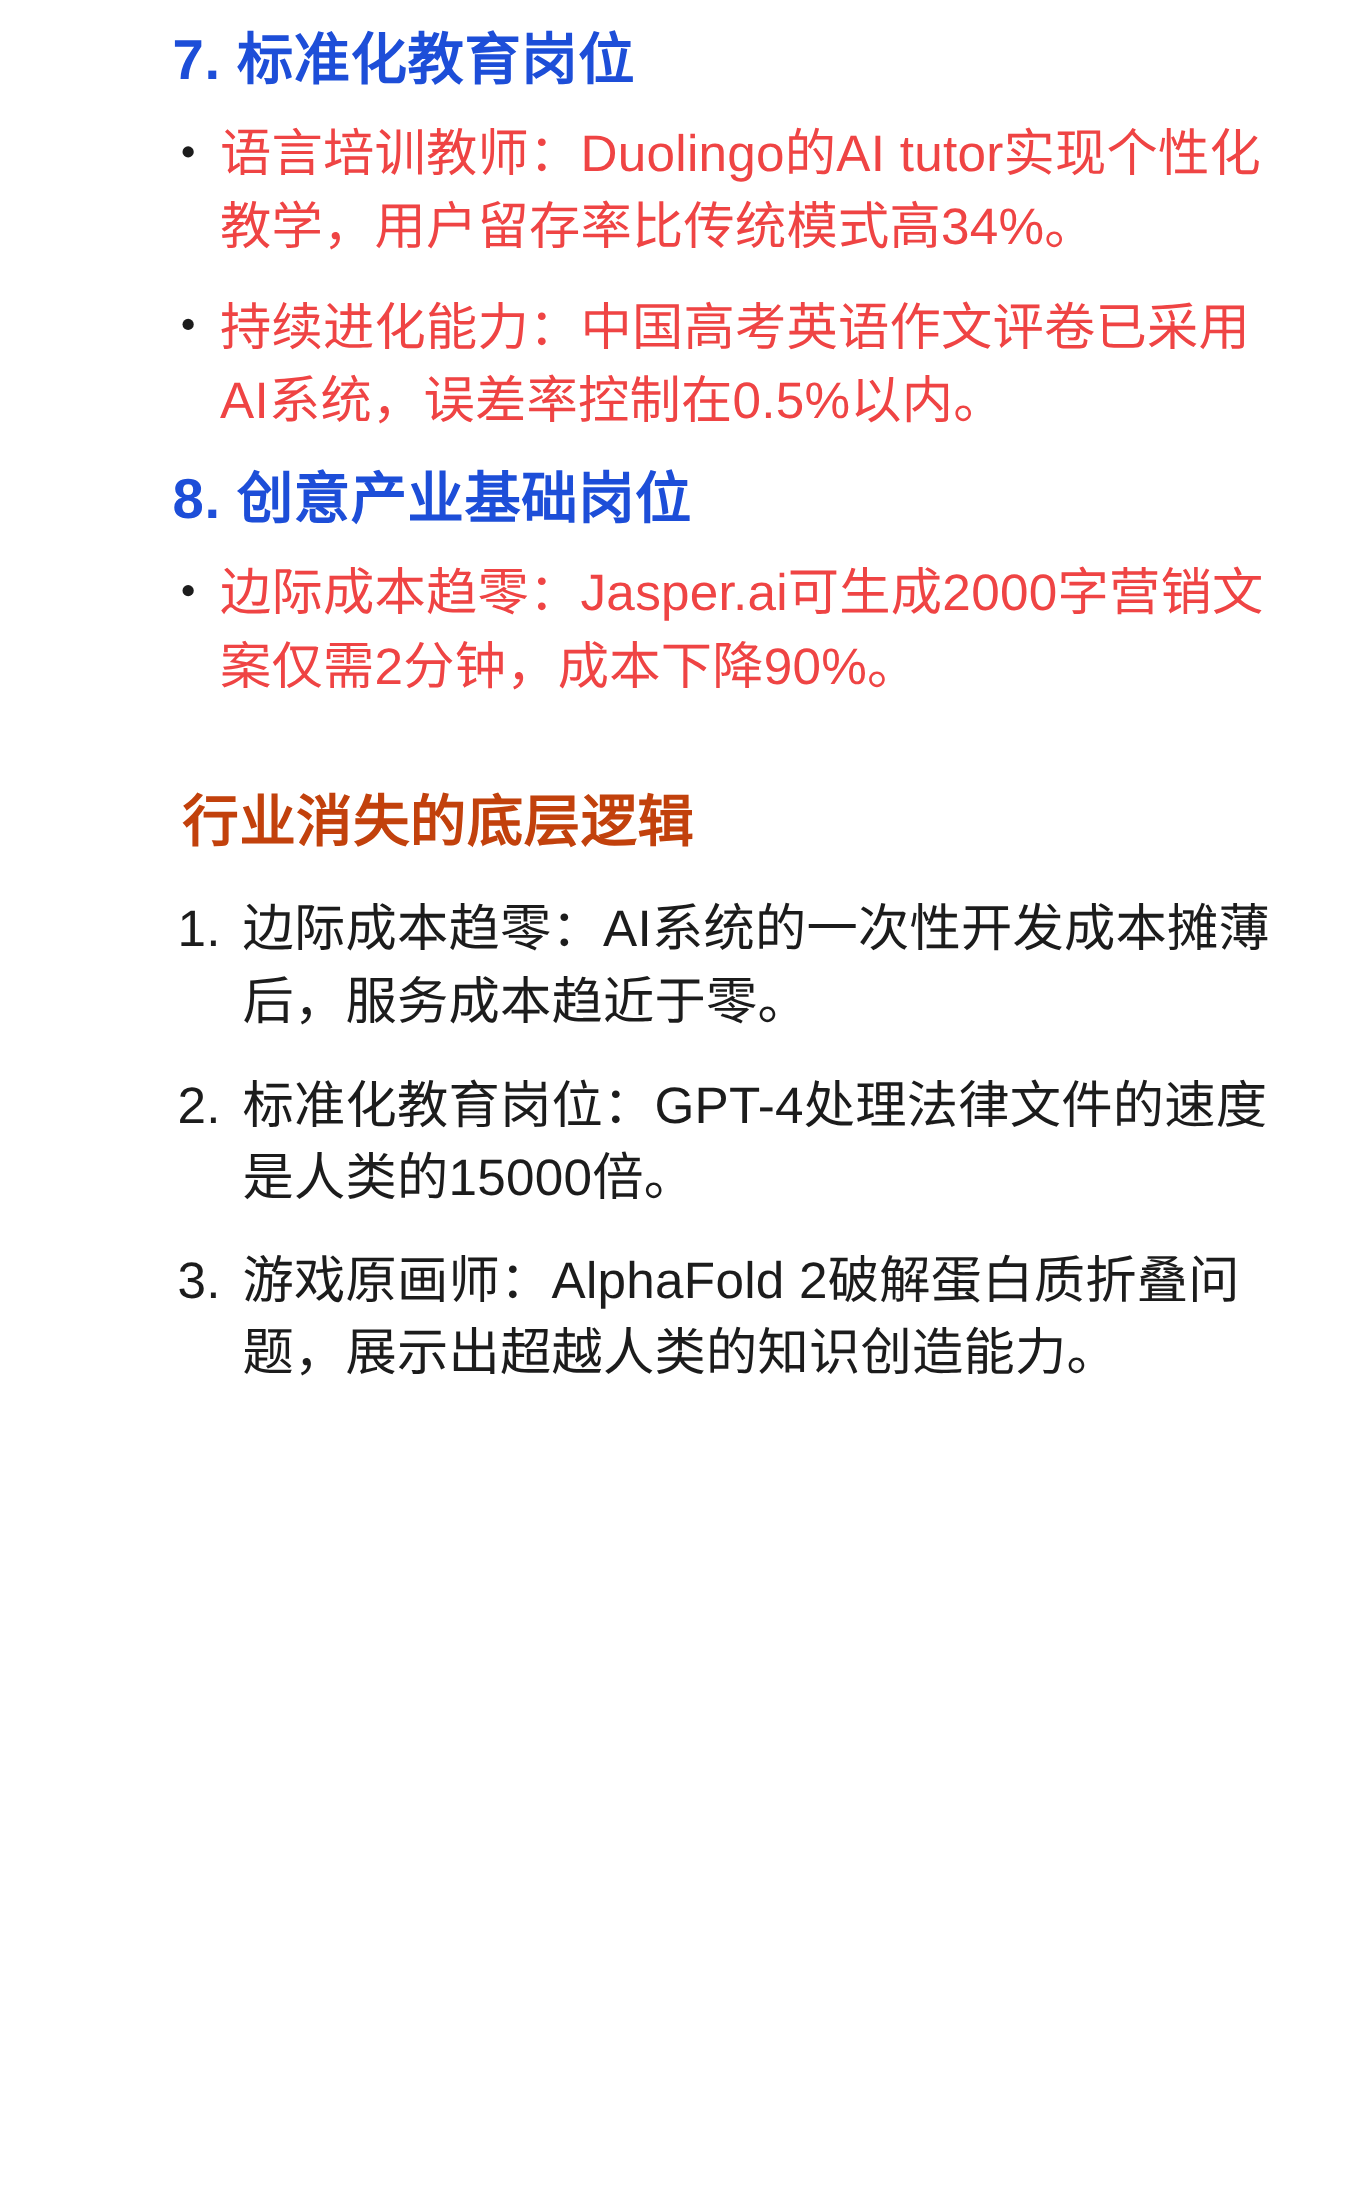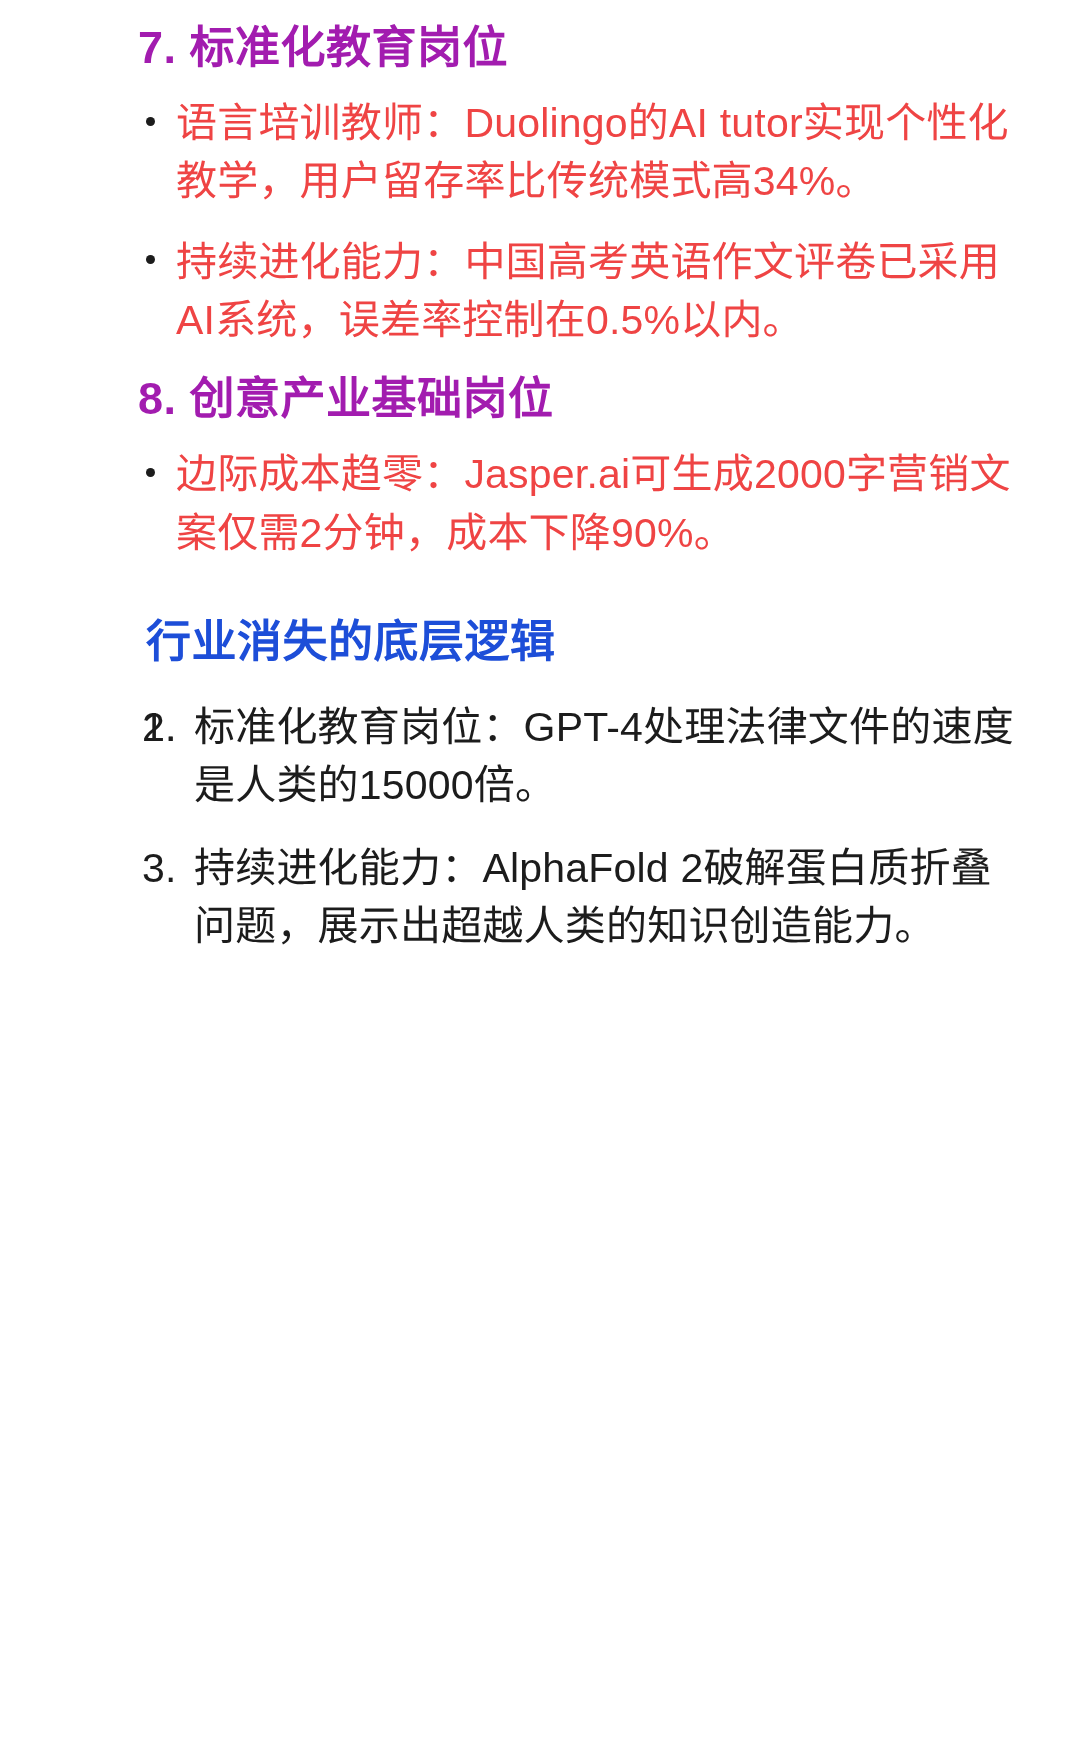--- a/index.html
+++ b/index.html
@@ -19,32 +19,32 @@
     min-height: 1754px;
     box-sizing: border-box;
     padding: 10px 60px 40px 138px;
   }
   .section-heading {
     font-size: 45px;
     font-weight: 700;
     line-height: 1.25;
     letter-spacing: 0.5px;
     margin: 22px 0 18px 0;
-    color: #a21caf;
+    color: #1d4ed8;
   }
   .section-heading.first {
     margin-top: 10px;
   }
   .major-heading {
     font-size: 45px;
     font-weight: 700;
     line-height: 1.25;
     letter-spacing: 0.5px;
-    margin: 52px 0 28px 8px;
-    color: #1d4ed8;
+    margin: 68px 0 28px 8px;
+    color: #c2410c;
   }
   ul.bullet-list {
     list-style: none;
     margin: 0 0 10px 0;
     padding: 0;
   }
   ul.bullet-list > li {
     position: relative;
     padding-left: 38px;
     margin-bottom: 22px;
@@ -114,24 +114,25 @@
       <span class="bullet-dot"></span>
       <span class="item-text">边际成本趋零：Jasper.ai可生成2000字营销文案仅需2分钟，成本下降90%。</span>
     </li>
   </ul>
 
   <h2 class="major-heading">行业消失的底层逻辑</h2>
 
   <ol class="numbered-list">
     <li>
       <span class="num">1.</span>
+      <span class="item-text">边际成本趋零：AI系统的一次性开发成本摊薄后，服务成本趋近于零。</span>
     </li>
     <li>
       <span class="num">2.</span>
       <span class="item-text">标准化教育岗位：GPT-4处理法律文件的速度是人类的15000倍。</span>
     </li>
     <li>
       <span class="num">3.</span>
-      <span class="item-text">持续进化能力：AlphaFold 2破解蛋白质折叠问题，展示出超越人类的知识创造能力。</span>
+      <span class="item-text">游戏原画师：AlphaFold 2破解蛋白质折叠问题，展示出超越人类的知识创造能力。</span>
     </li>
   </ol>
 
 </div>
 
 </body></html>

